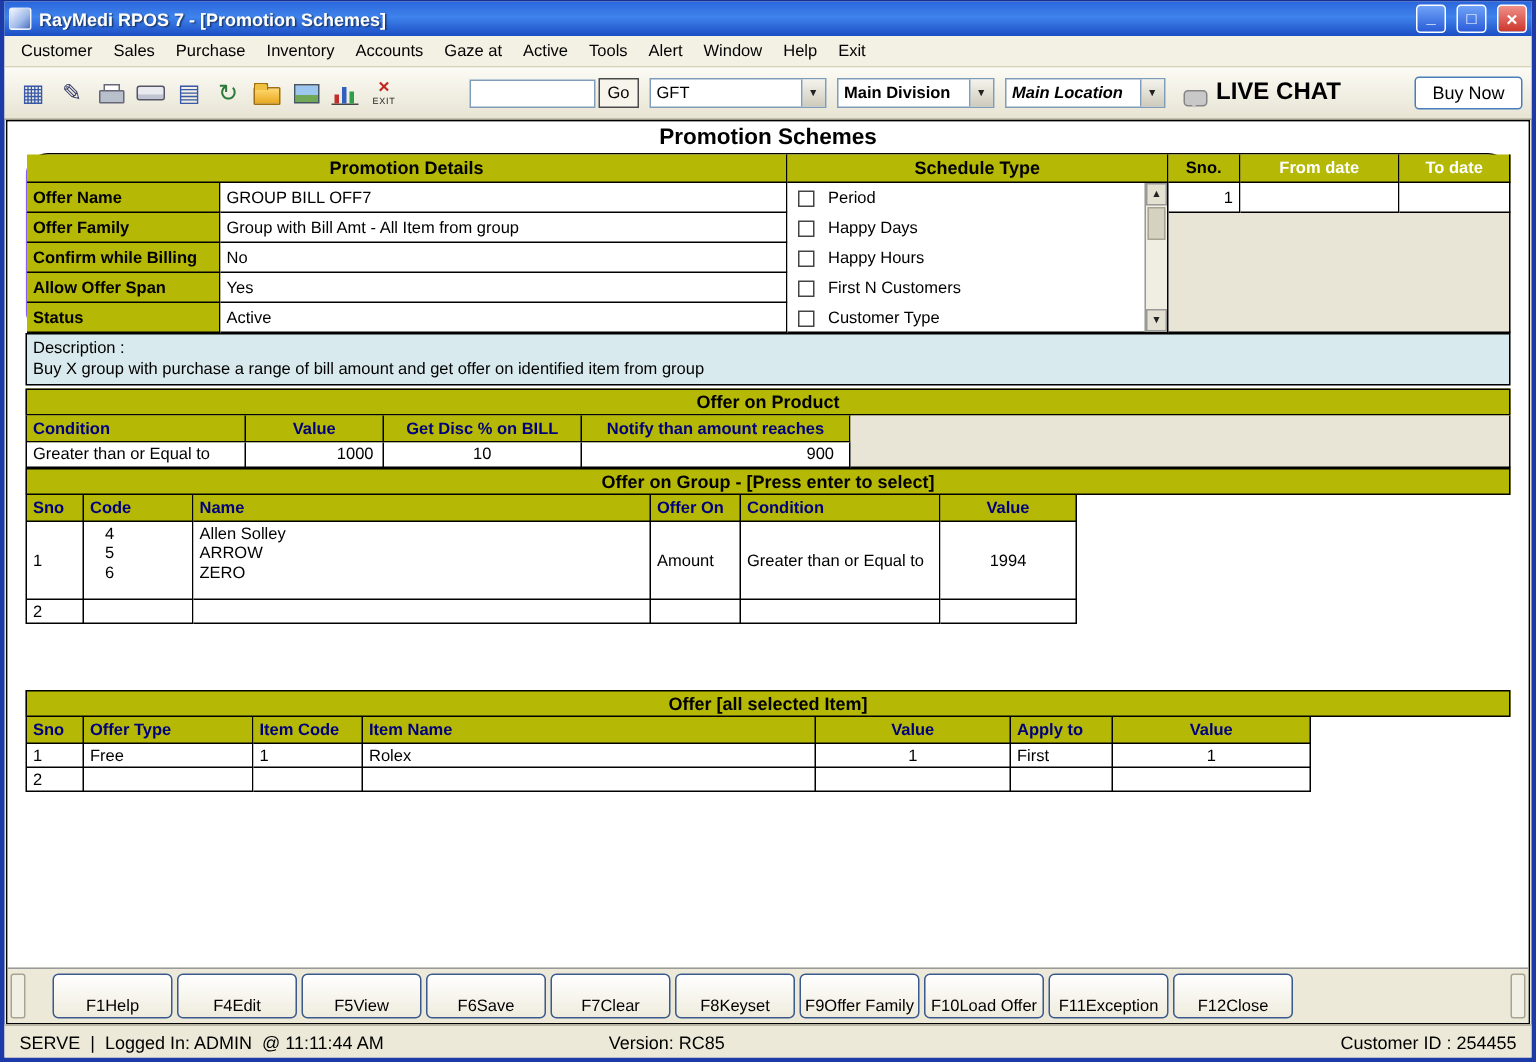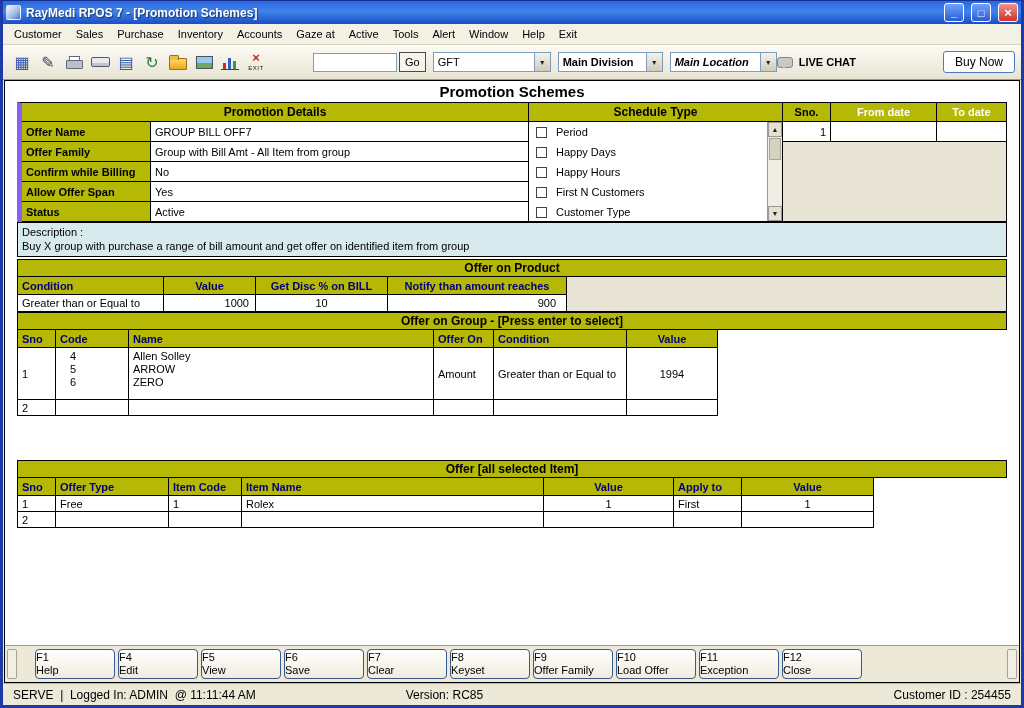--- a/index.html
+++ b/index.html
@@ -52,37 +52,37 @@
             background:#f7f5eb; border:1px solid #4a4a4a; cursor:default; }
   .combo { height:20px; border:1px solid #7f9db9; background:#fff; display:flex; align-items:center;
            font-size:11px; margin-left:7px; cursor:default; }
   .combo .val { padding:0 4px; flex:1; white-space:nowrap; overflow:hidden; }
   .combo .arrow { width:16px; align-self:stretch; background:linear-gradient(#f4f3ec,#cfcabc);
                   border-left:1px solid #7f9db9; display:flex; align-items:center; justify-content:center;
                   font-size:7px; color:#222; }
   .combo.company { width:118px; }
   .combo.division { width:105px; } .combo.division .val { font-weight:bold; }
   .combo.location { width:107px; } .combo.location .val { font-weight:bold;font-style:italic; }
-  .livechat { display:flex; align-items:center; gap:6px; font-weight:bold; font-size:11px; white-space:nowrap; }
+  .livechat { display:flex; align-items:flex-end; gap:6px; margin-left:12px; font-weight:bold; font-size:16px; white-space:nowrap; }
   .bubble-shape { width:16px; height:11px; background:#c8c8c8; border:1px solid #858585; border-radius:3px; position:relative; }
   .bubble-shape::after { content:""; position:absolute; left:3px; bottom:-5px; border:3px solid transparent; border-top:4px solid #c8c8c8; }
   .buynow { margin-left:auto; width:72px; height:22px; background:#fff;
             border:1px solid #4a7ebb; border-radius:3px; font-size:12px; font-family:Liberation Sans, sans-serif;
             display:flex; align-items:center; justify-content:center; cursor:default; }
 
   
   .main { flex:1; margin:0 1px; border:1px solid #000; display:flex; flex-direction:column; overflow:hidden; background:#fff; }
   .content { flex:1; padding:0 12px; overflow:hidden; background:#fff; }
   .page-title { height:21px; display:flex; align-items:center; justify-content:center;
                 font-size:15px; font-weight:bold; }
 
   
   .top-grid { display:grid; grid-template-columns:129px 378px 254px 48px 106px 1fr;
-              grid-template-rows:19px repeat(5,20px); border-top:1px solid #000; border-left:5px solid #8b5cf6;
-              font-size:11px; }
+              grid-template-rows:19px repeat(5,20px); border-top:1px solid #000; border-left:1px solid #8b5cf6;
+              font-size:11px;border-radius:15px; }
   .cell { border-right:1px solid #000; border-bottom:1px solid #000; background:#fff;
           display:flex; align-items:center; padding:0 4px; overflow:hidden; white-space:nowrap; }
   .olive { background:#b5b804; }
   .hdr { justify-content:center; font-weight:bold; font-size:12px; }
   .col-hdr { font-weight:bold; color:#00007c; font-size:11px; }
   .white-h { color:#fff; }
   .lbl { font-weight:bold; }
   .sched-cell { display:block; padding:0; position:relative; }
   .sched-item { height:20px; display:flex; align-items:center; gap:9px; padding-left:7px; }
   .cb { width:11px; height:11px; border:1px solid #444; background:#fff; flex:0 0 auto; }
@@ -113,21 +113,21 @@
   .pre { white-space:pre-line; }
 
   
   .fkeys { flex:0 0 37px; background:#ece9d8; border-top:1px solid #999; display:flex; align-items:center;
            gap:3px; padding:2px 2px; }
   .fstub { width:10px; height:30px; background:#f2f0e4; border:1px solid #a8a494; border-radius:2px; }
   .fstub.first { margin-right:15px; }
   .fstub.last { margin-left:auto; }
   .fbtn { width:80px; height:30px; background:linear-gradient(#ffffff,#efecdd); border:1px solid #39598f;
           border-radius:4px; font-family:inherit; font-size:11px; line-height:13px; display:flex;
-          flex-direction:column; align-items:flex-start; justify-content:center; cursor:default; }
+          flex-direction:row; align-items:flex-end; justify-content:center; cursor:default; }
 
   
   .statusbar { flex:0 0 22px; background:#ece9d8; border-top:1px solid #b8b4a0; display:flex;
                align-items:center; font-size:12px; padding:0 10px; }
   .sb-left, .sb-center, .sb-right { white-space:pre; }
   .sb-center { margin-left:150px; }
   .sb-right { margin-left:auto; }
 </style>
 </head>
 <body>

